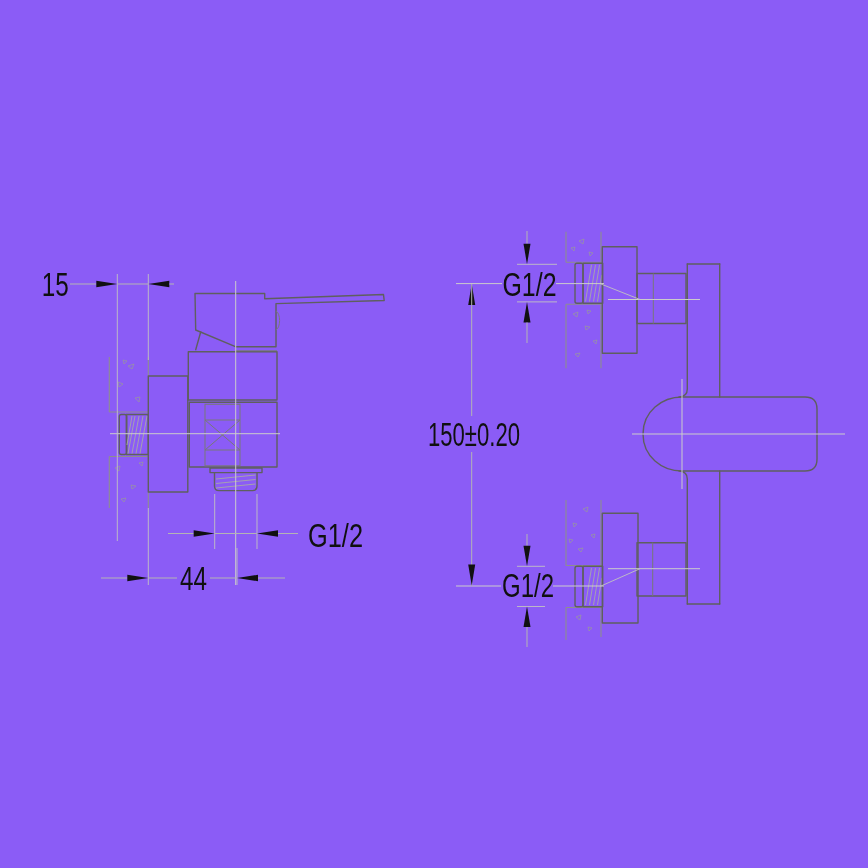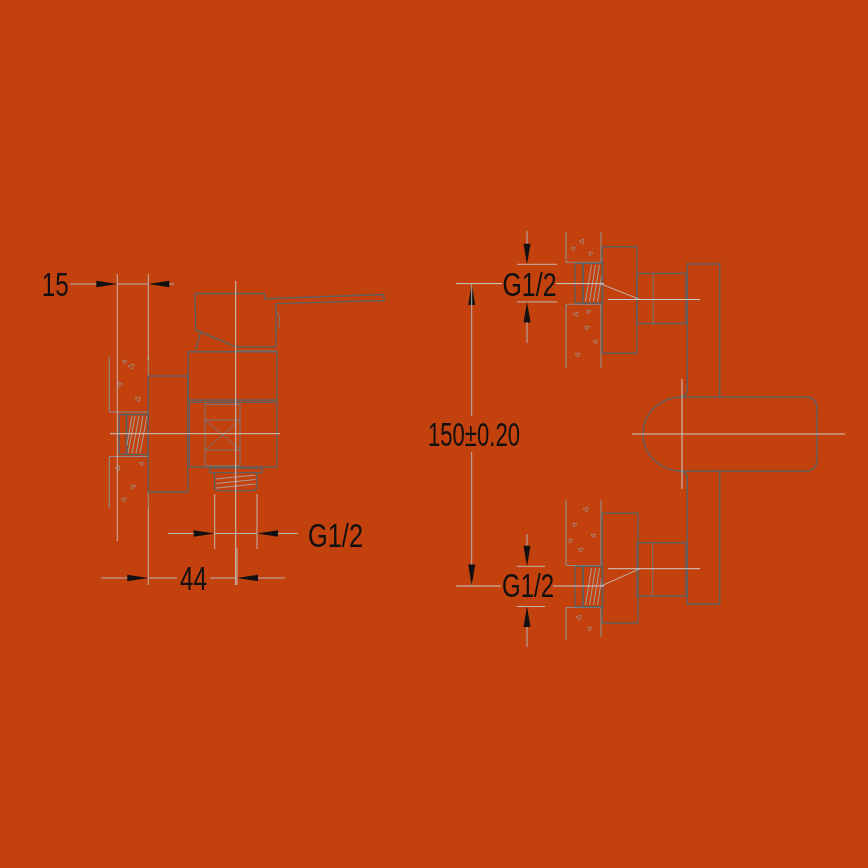--- a/index.html
+++ b/index.html
@@ -1,16 +1,16 @@
 <!DOCTYPE html>
 <html><head>
 <meta charset="utf-8">
 <style>
   html,body{margin:0;padding:0;background:#fff;}
-  .sheet{position:relative;width:868px;height:868px;background:#c2410c;overflow:hidden;}
+  .sheet{position:relative;width:868px;height:868px;background:#8b5cf6;overflow:hidden;}
   svg{position:absolute;left:0;top:0;}
   .ln{stroke:#5f5f5f;stroke-width:1.4;fill:none;stroke-linejoin:round;stroke-linecap:round;}
   .lnt{stroke:#787878;stroke-width:1;fill:none;}
   .lnw{stroke:#8e8e8e;stroke-width:1.1;fill:none;}
   .hatch{stroke:#a8a8a8;stroke-width:0.9;fill:none;}
   .cl{stroke:#cccccc;stroke-width:1;fill:none;}
   .ext{stroke:#c2c2c2;stroke-width:0.9;fill:none;}
   .dim{stroke:#b4b4b4;stroke-width:1;fill:none;}
   .arr{fill:#111111;stroke:none;}
   .spk{stroke:#9a9a9a;stroke-width:0.7;fill:none;}

